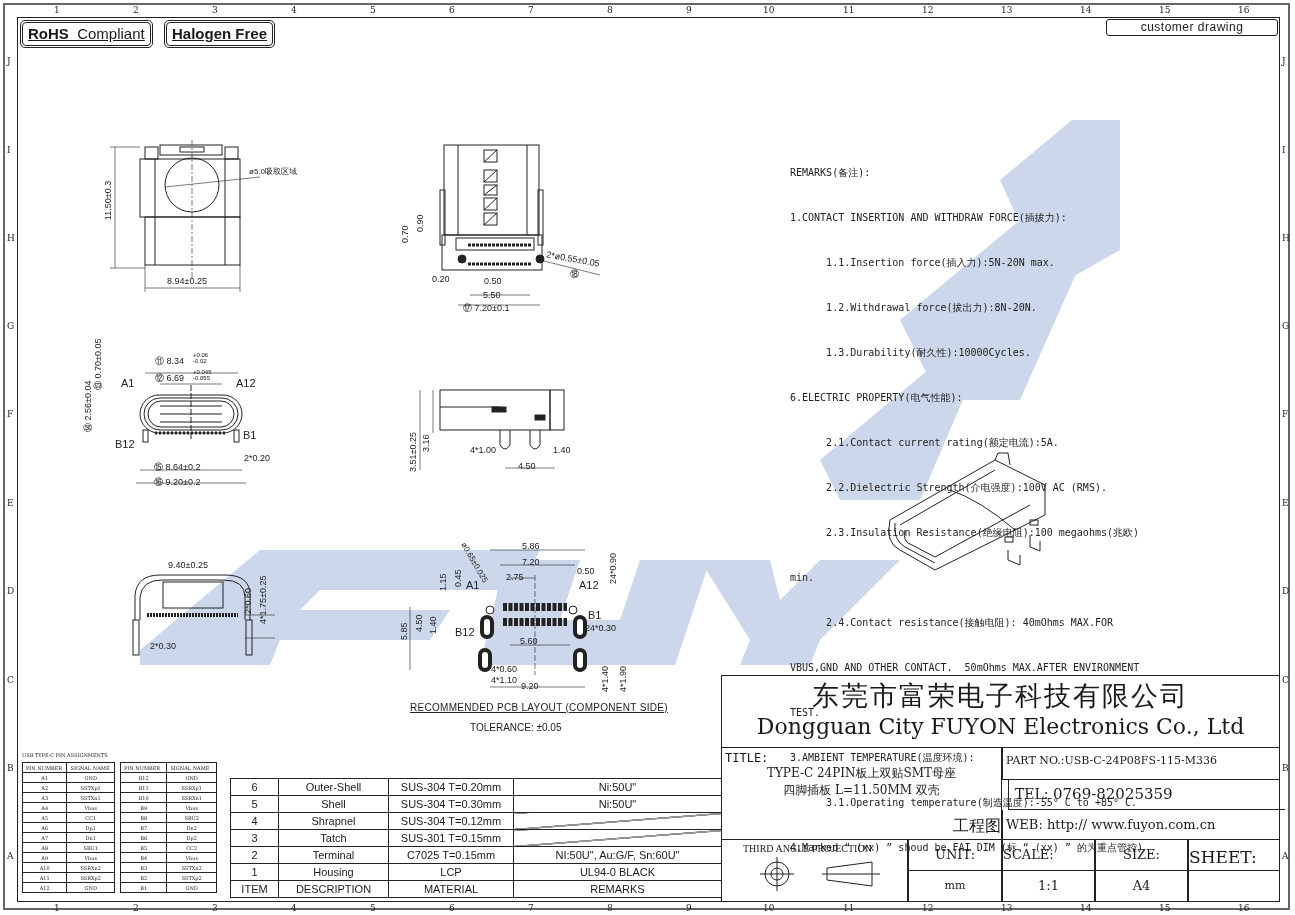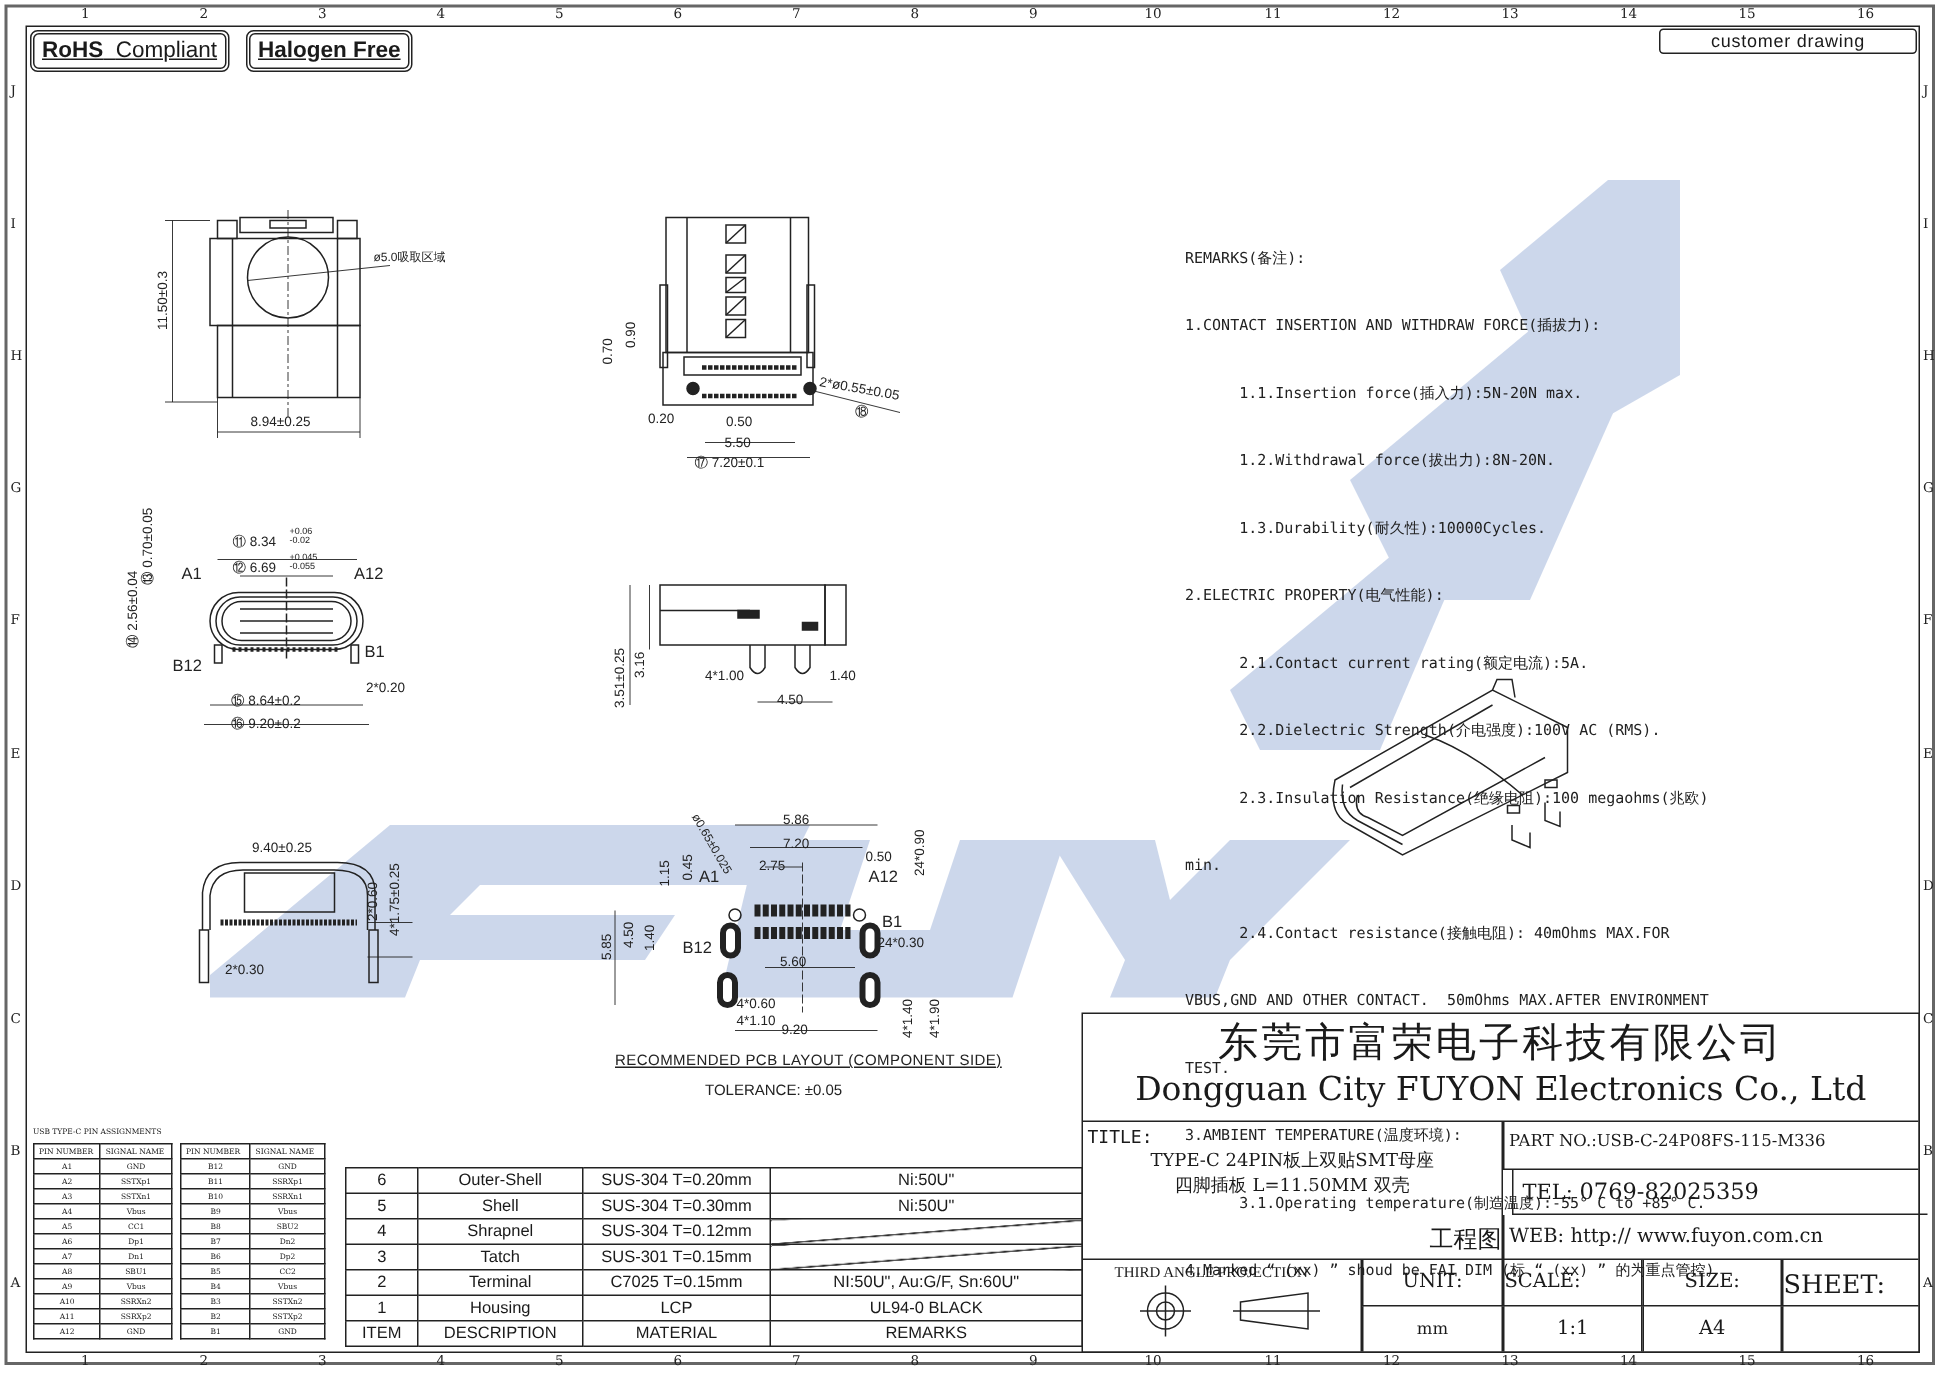--- a/index.html
+++ b/index.html
@@ -306,21 +306,21 @@
     <path d="M150 90 L150 102 L160 106 L160 96"></path>
   </g>
 </svg>
 
 <div class="abs remarks">
   <div>REMARKS(备注):</div>
   <div>1.CONTACT INSERTION AND WITHDRAW FORCE(插拔力):</div>
   <div>      1.1.Insertion force(插入力):5N-20N max.</div>
   <div>      1.2.Withdrawal force(拔出力):8N-20N.</div>
   <div>      1.3.Durability(耐久性):10000Cycles.</div>
-  <div>2.ELECTRIC PROPERTY(电气性能):</div>
+  <div>6.ELECTRIC PROPERTY(电气性能):</div>
   <div>      2.1.Contact current rating(额定电流):5A.</div>
   <div>      2.2.Dielectric Strength(介电强度):100V AC (RMS).</div>
   <div>      2.3.Insulation Resistance(绝缘电阻):100 megaohms(兆欧)</div>
   <div>min.</div>
   <div>      2.4.Contact resistance(接触电阻): 40mOhms MAX.FOR</div>
   <div>VBUS,GND AND OTHER CONTACT.  50mOhms MAX.AFTER ENVIRONMENT</div>
   <div>TEST.</div>
   <div>3.AMBIENT TEMPERATURE(温度环境):</div>
   <div>      3.1.Operating temperature(制造温度):-55° C to +85° C.</div>
   <div>4.Marked “ (xx) ” shoud be FAI DIM (标 “ (xx) ” 的为重点管控)</div>

